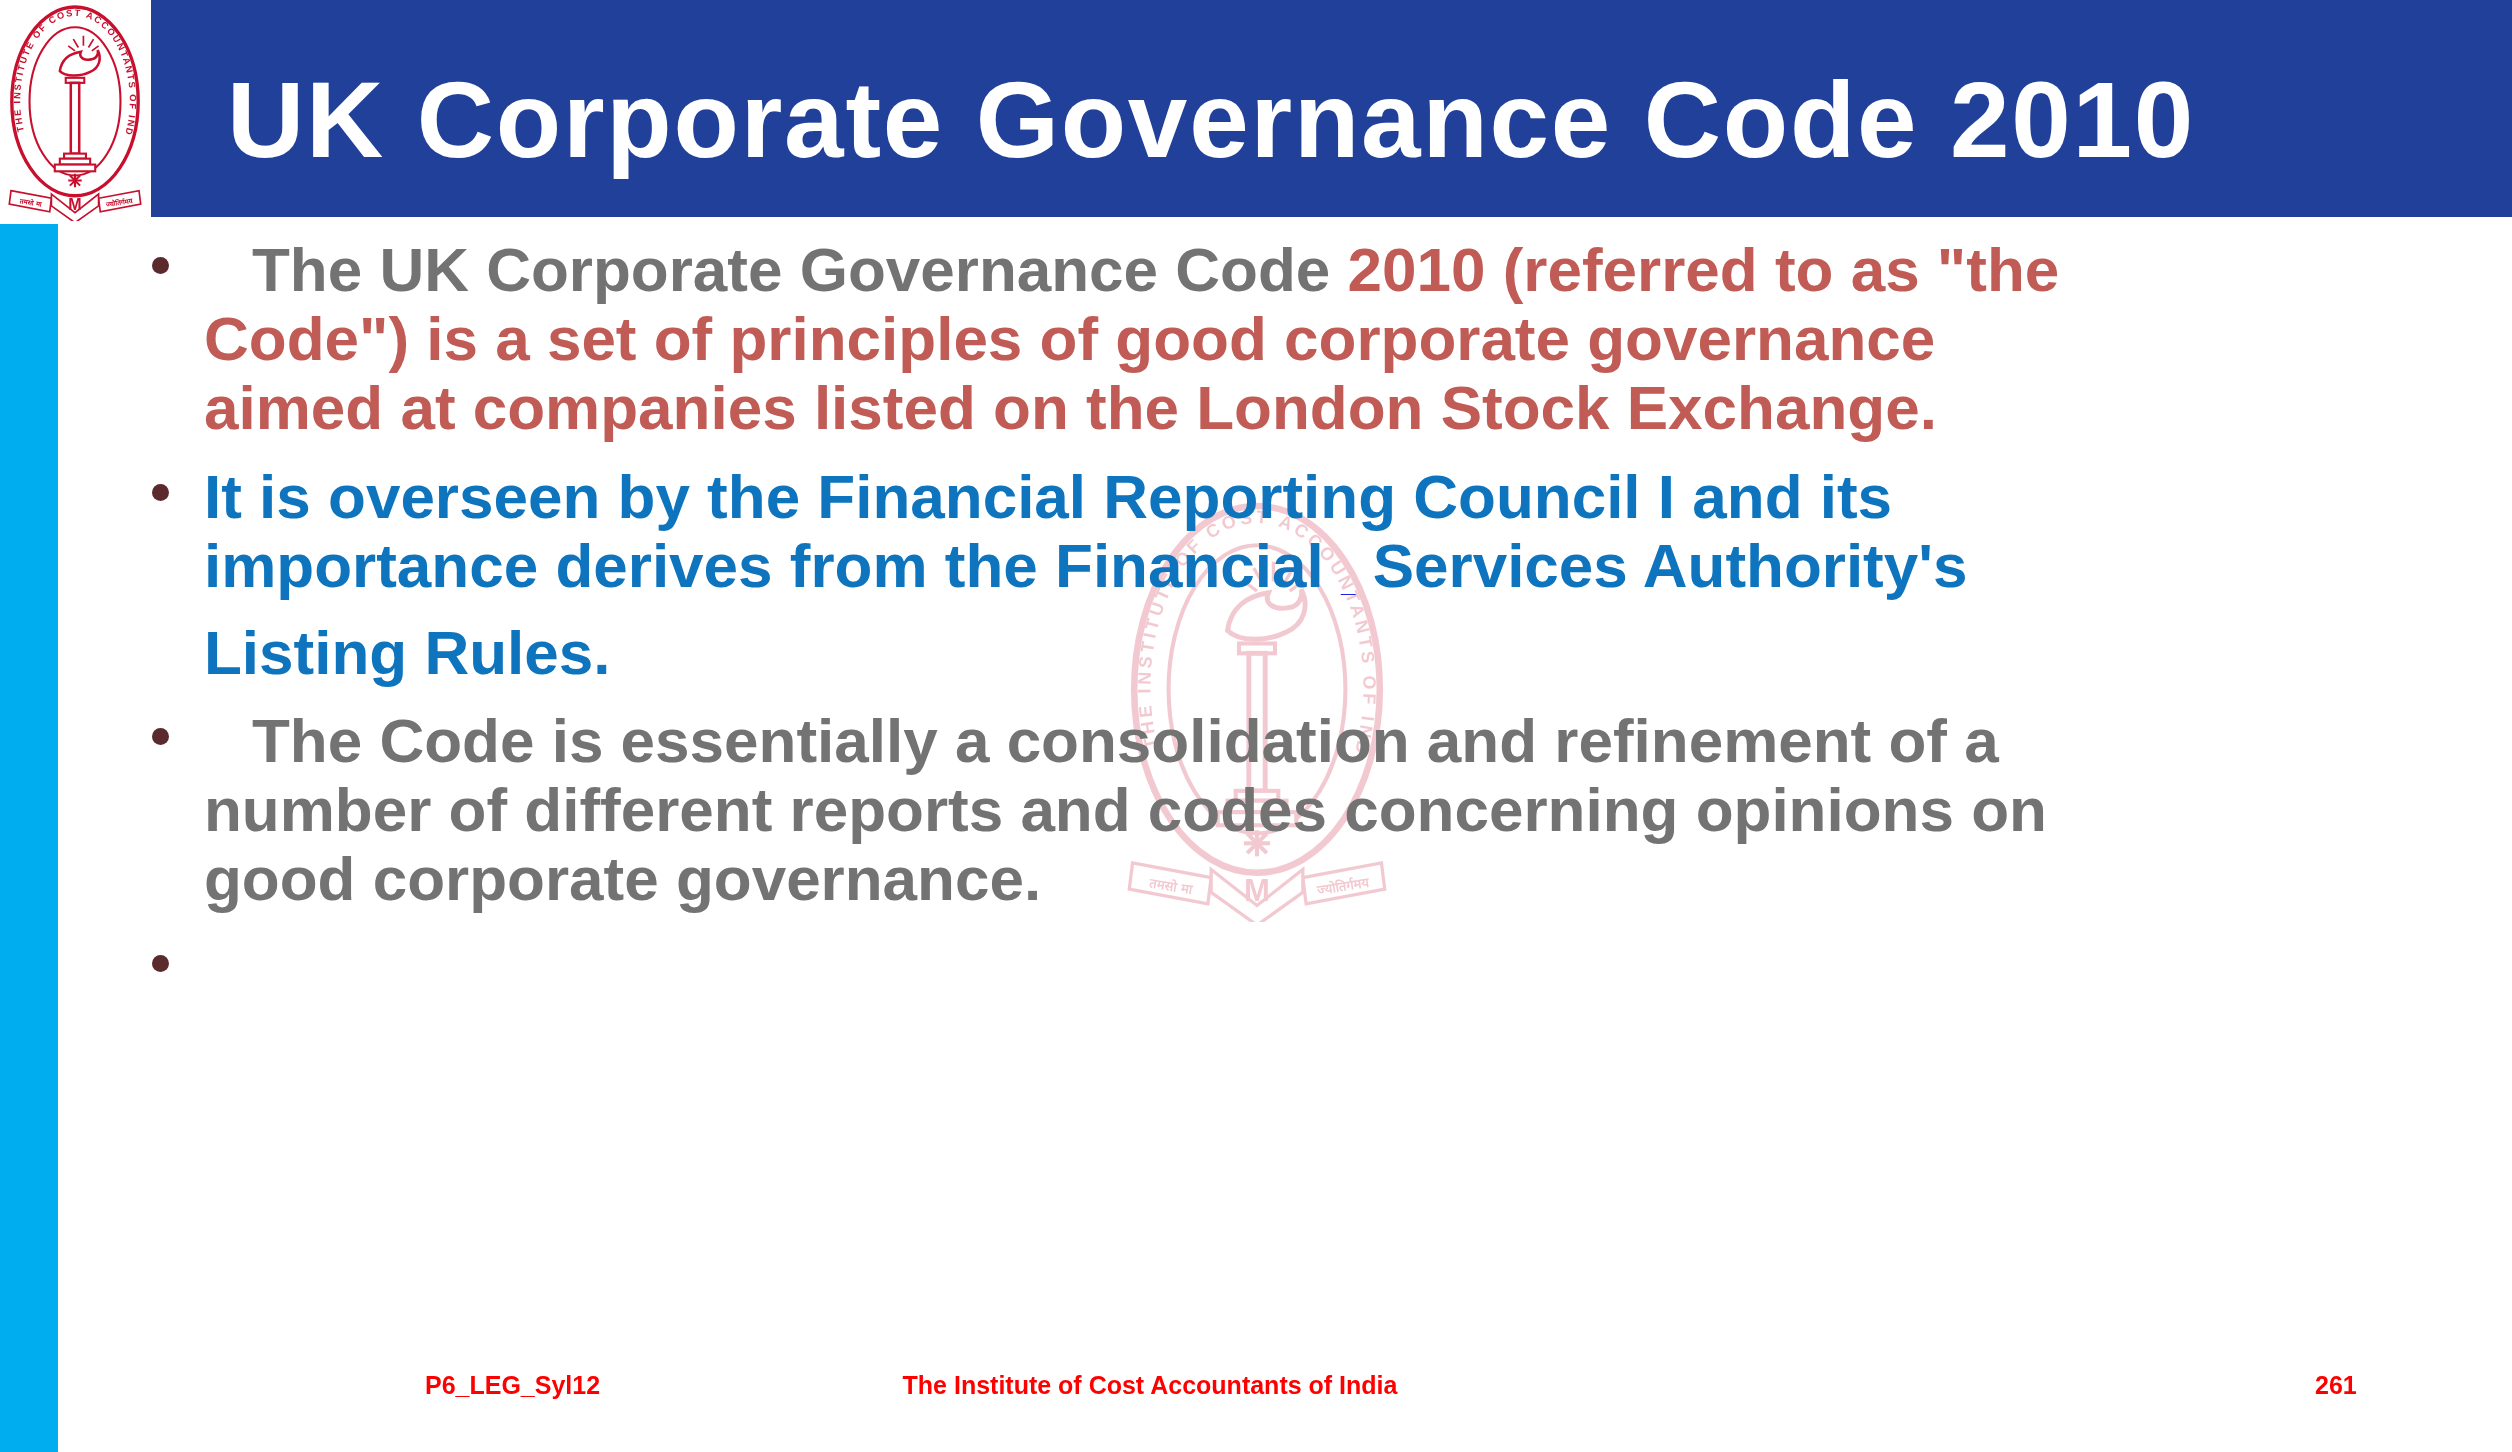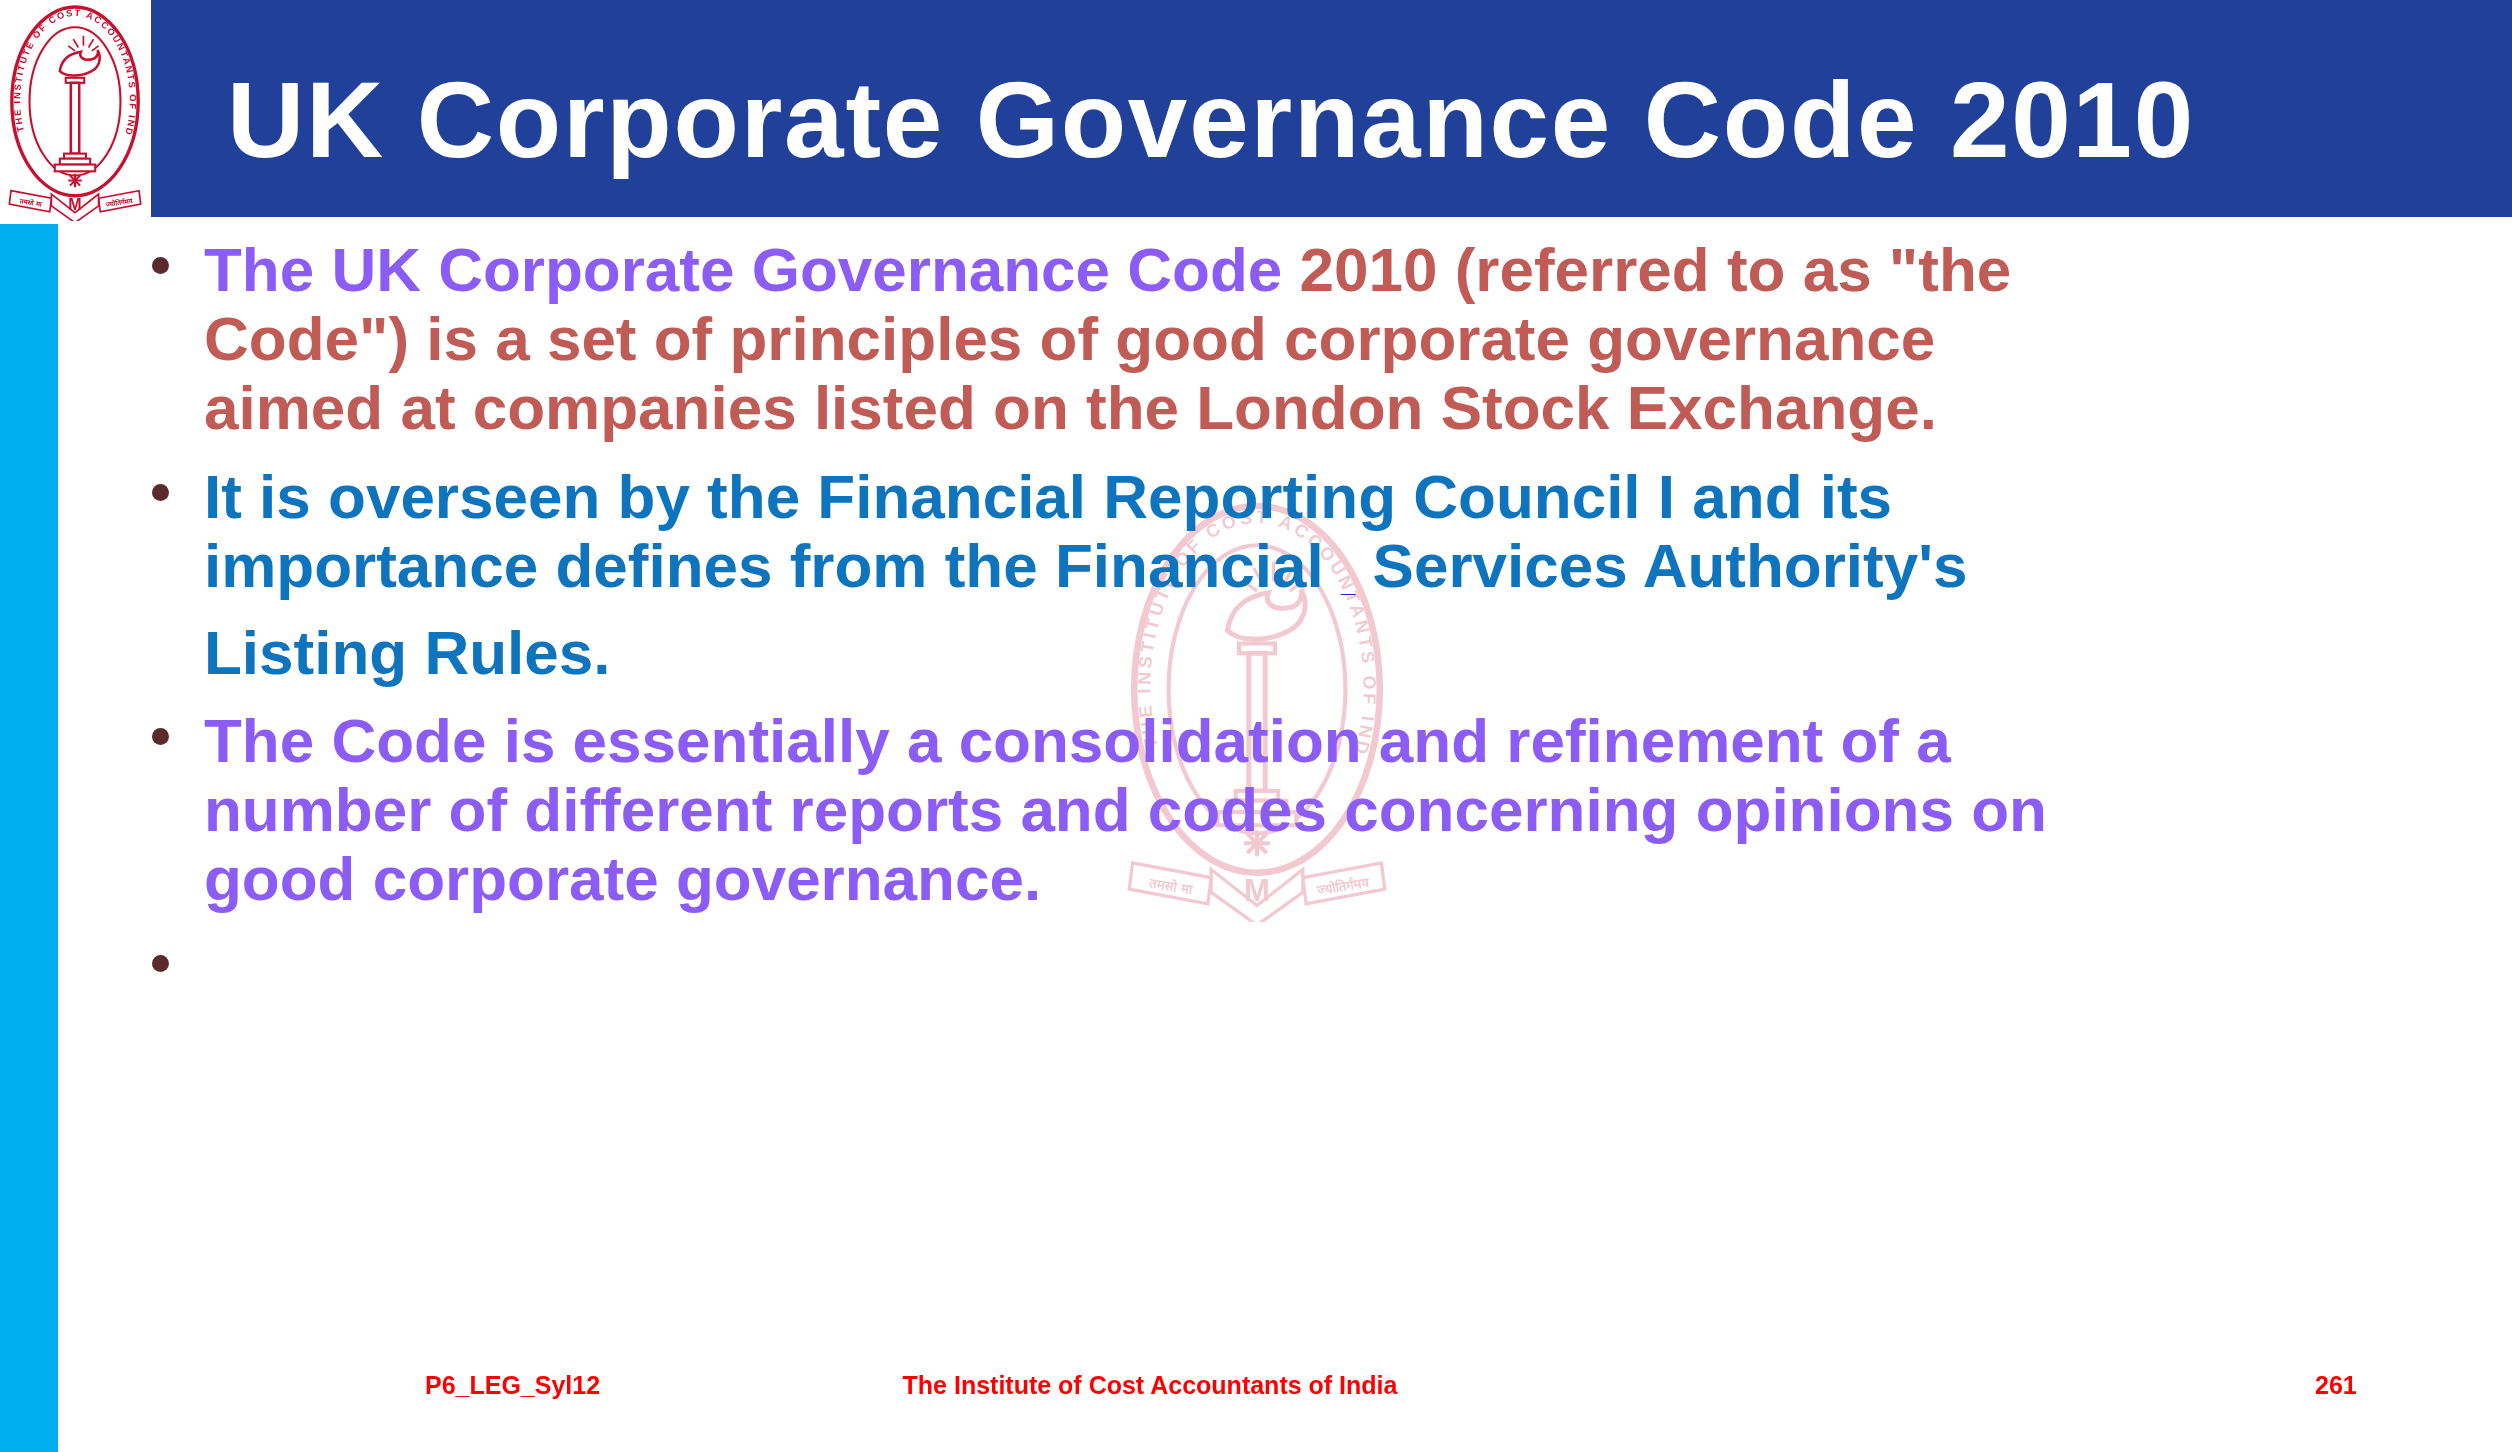--- a/index.html
+++ b/index.html
@@ -20,21 +20,21 @@
   
   .watermark{position:absolute;left:1126px;top:496px;width:262px;height:426px;opacity:0.22;z-index:1;}
   .watermark svg{width:100%;height:100%;}
   
   .content{position:absolute;left:152px;top:235px;width:2274px;z-index:2;}
   .bullet{display:flex;align-items:flex-start;margin:0 0 19.5px 0;}
   .dot{flex:none;width:17px;height:17px;border-radius:50%;background:#5B2A2C;margin:22px 35px 0 0;}
   .bullet-text{
     margin:0;font-size:62px;line-height:69px;white-space:pre-line;letter-spacing:0px;
   }
-  .seg-maroon{color:#8b5cf6;}
+  .seg-maroon{color:#737373;margin-left:48px;}
   .seg-salmon{color:#C05B55;}
   .seg-blue{color:#0E74BE;}
   .seg-link{color:#2222DD;font-size:0.42em;vertical-align:-5.3px;}
   
   .footer span{position:absolute;top:1370px;font-size:25px;line-height:30px;color:#FF0000;white-space:nowrap;text-align:center;}
   .f-left{left:425px;}
   .f-center{left:265px;width:1770px;text-align:center;}
   .f-right{left:2315px;}
   
   .emblem-defs{position:absolute;width:0;height:0;overflow:hidden;}
@@ -107,21 +107,21 @@
   <div class="content" id="bullet-list">
       <div class="bullet">
         <span class="dot"></span>
         <p class="bullet-text"><span class="seg-maroon">The UK Corporate Governance Code </span><span class="seg-salmon">2010 (referred to as "the
 Code") is a set of principles of good corporate governance
 aimed at companies listed on the London Stock Exchange.</span></p>
       </div>
       <div class="bullet">
         <span class="dot"></span>
         <p class="bullet-text"><span class="seg-blue">It is overseen by the Financial Reporting Council I and its
-importance defines from the Financial </span><span class="seg-link">_</span><span class="seg-blue"> Services Authority's
+importance derives from the Financial </span><span class="seg-link">_</span><span class="seg-blue"> Services Authority's
 Listing Rules.</span></p>
       </div>
       <div class="bullet">
         <span class="dot"></span>
         <p class="bullet-text"><span class="seg-maroon">The Code is essentially a consolidation and refinement of a
 number of different reports and codes concerning opinions on
 good corporate governance.</span></p>
       </div>
       <div class="bullet">
         <span class="dot"></span>

